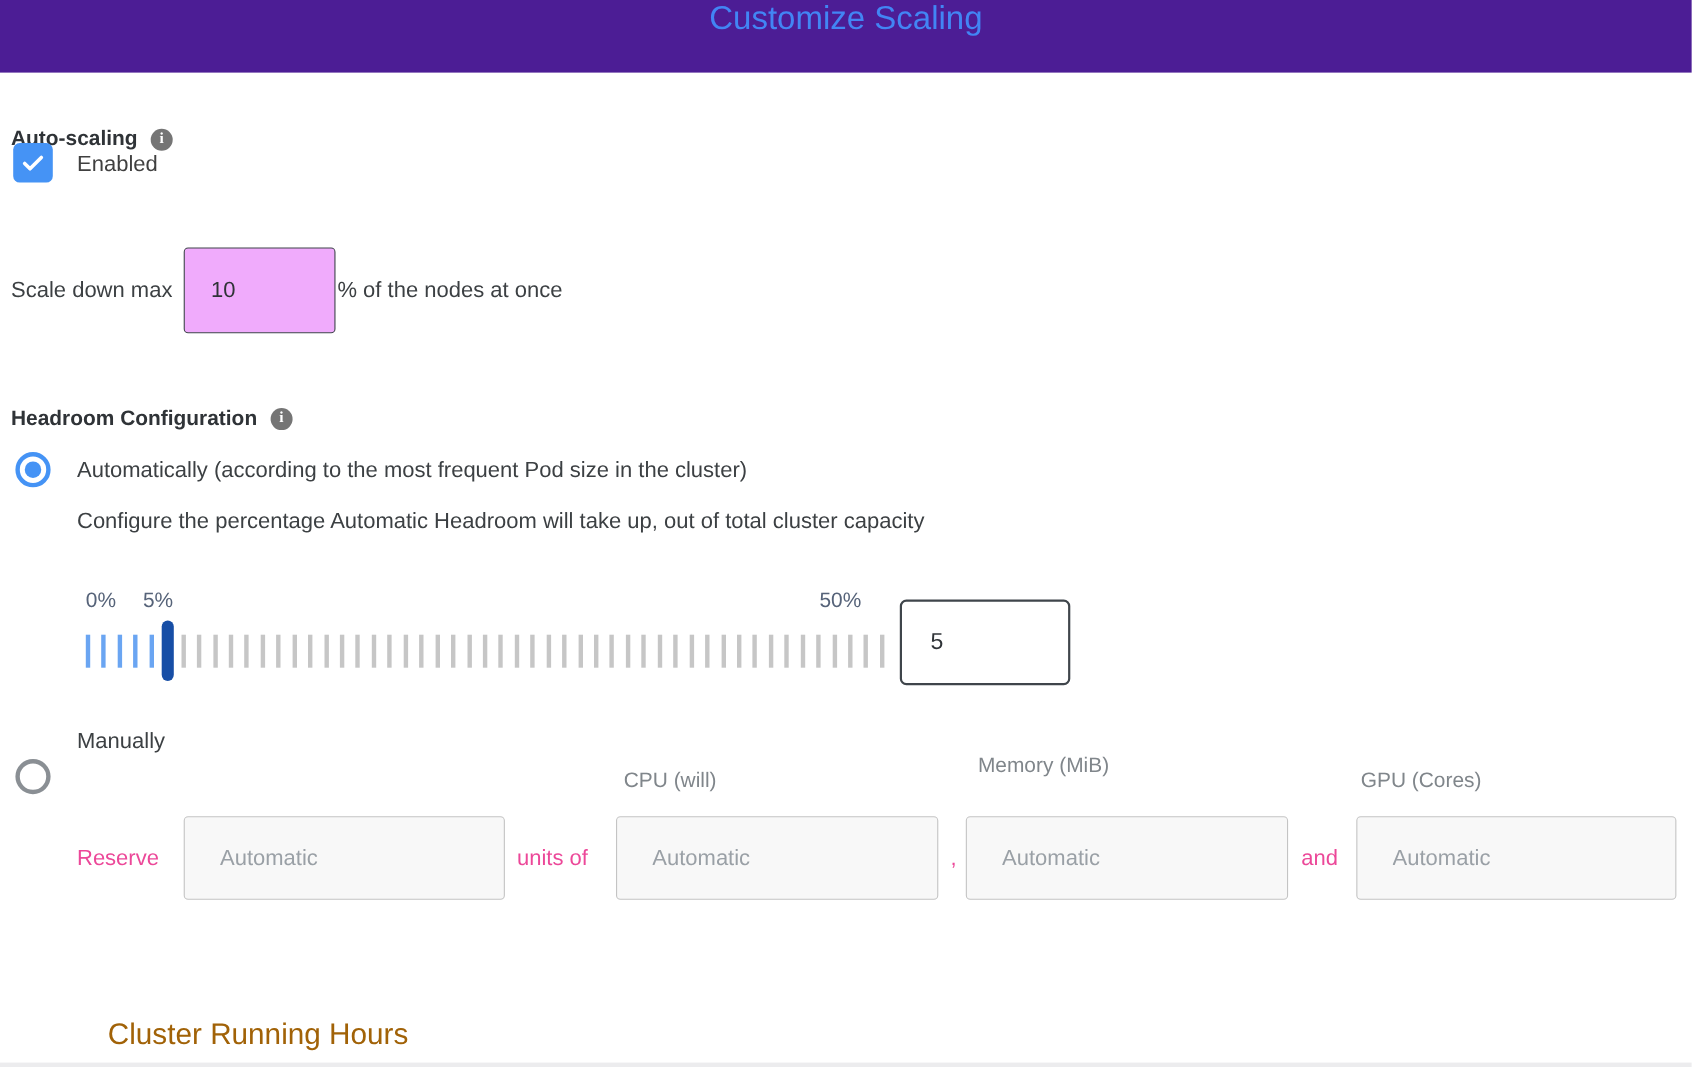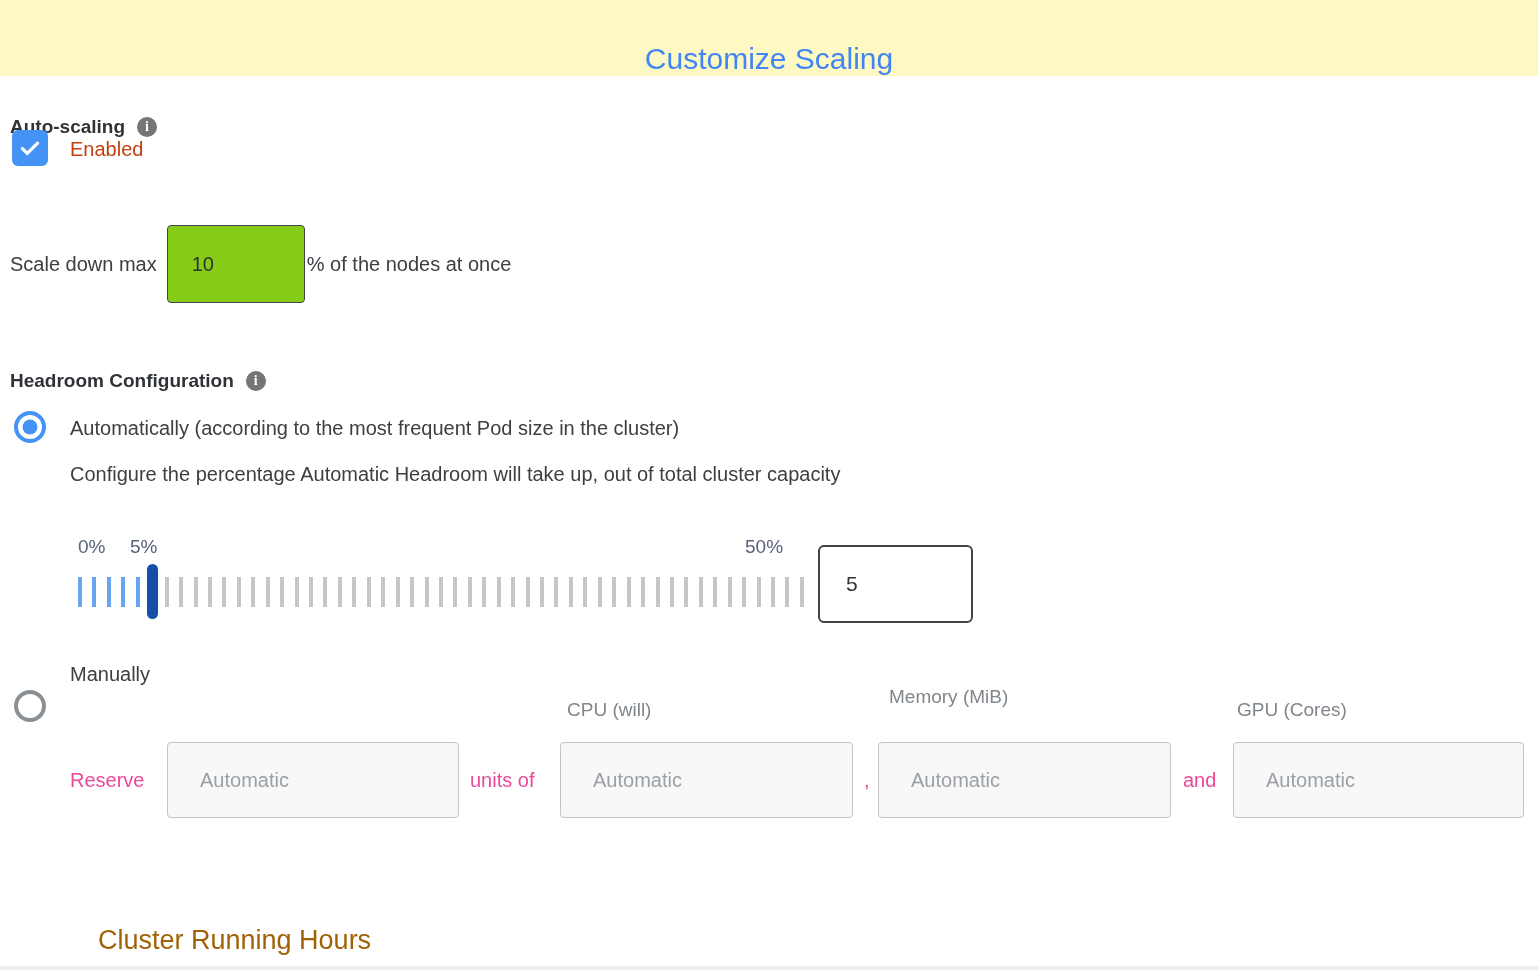--- a/index.html
+++ b/index.html
@@ -8,23 +8,23 @@
     font-family: "Liberation Sans", sans-serif;
     color: #3c4043;
     width: 1538px; height: 970px;
     position: relative;
     overflow: hidden;
   }
   .abs { position: absolute; }
 
   
   .header-band {
-    left: 0; top: 0; width: 1538px; height: 76px;
-    background: #fef9c3;
-    display: flex; align-items: flex-end; justify-content: center;
+    left: 0; top: 0; width: 1538px; height: 66px;
+    background: #4c1d95;
+    display: flex; align-items: flex-start; justify-content: center;
   }
   .header-title { font-size: 30px; color: #4285f4; font-weight: 400; }
 
   
   .section-label-row { display: flex; align-items: center; gap: 12px; }
   .section-label { font-size: 19px; font-weight: 700; color: #2f3337; }
   .info-icon {
     width: 20px; height: 20px; border-radius: 50%;
     background: #757575; color: #ffffff;
     font-size: 14px; font-weight: 700; font-family: "Liberation Serif", serif;
@@ -33,30 +33,30 @@
   }
 
   
   .checkbox {
     width: 36px; height: 36px; border-radius: 6px;
     background: #4593f5;
     display: flex; align-items: center; justify-content: center;
     cursor: pointer;
   }
   .checkbox svg { width: 26px; height: 26px; }
-  .plain-label { font-size: 20px; color: #c2410c; }
+  .plain-label { font-size: 20px; color: #404040; }
 
   
   .scale-row { display: flex; align-items: center; }
   .num-input {
     width: 138px; height: 78px;
     border: 1.5px solid #3f454b; border-radius: 4px;
     font-family: "Liberation Sans", sans-serif;
     font-size: 20px; color: #2f3337;
-    padding-left: 24px; background: #84cc16; outline: none;
+    padding-left: 24px; background: #f0abfc; outline: none;
   }
 
   
   .radio {
     width: 32px; height: 32px; border-radius: 50%;
     background: #ffffff; cursor: pointer; position: relative;
   }
   .radio.selected { border: 4.5px solid #4593f5; }
   .radio.selected::after {
     content: ""; position: absolute;

